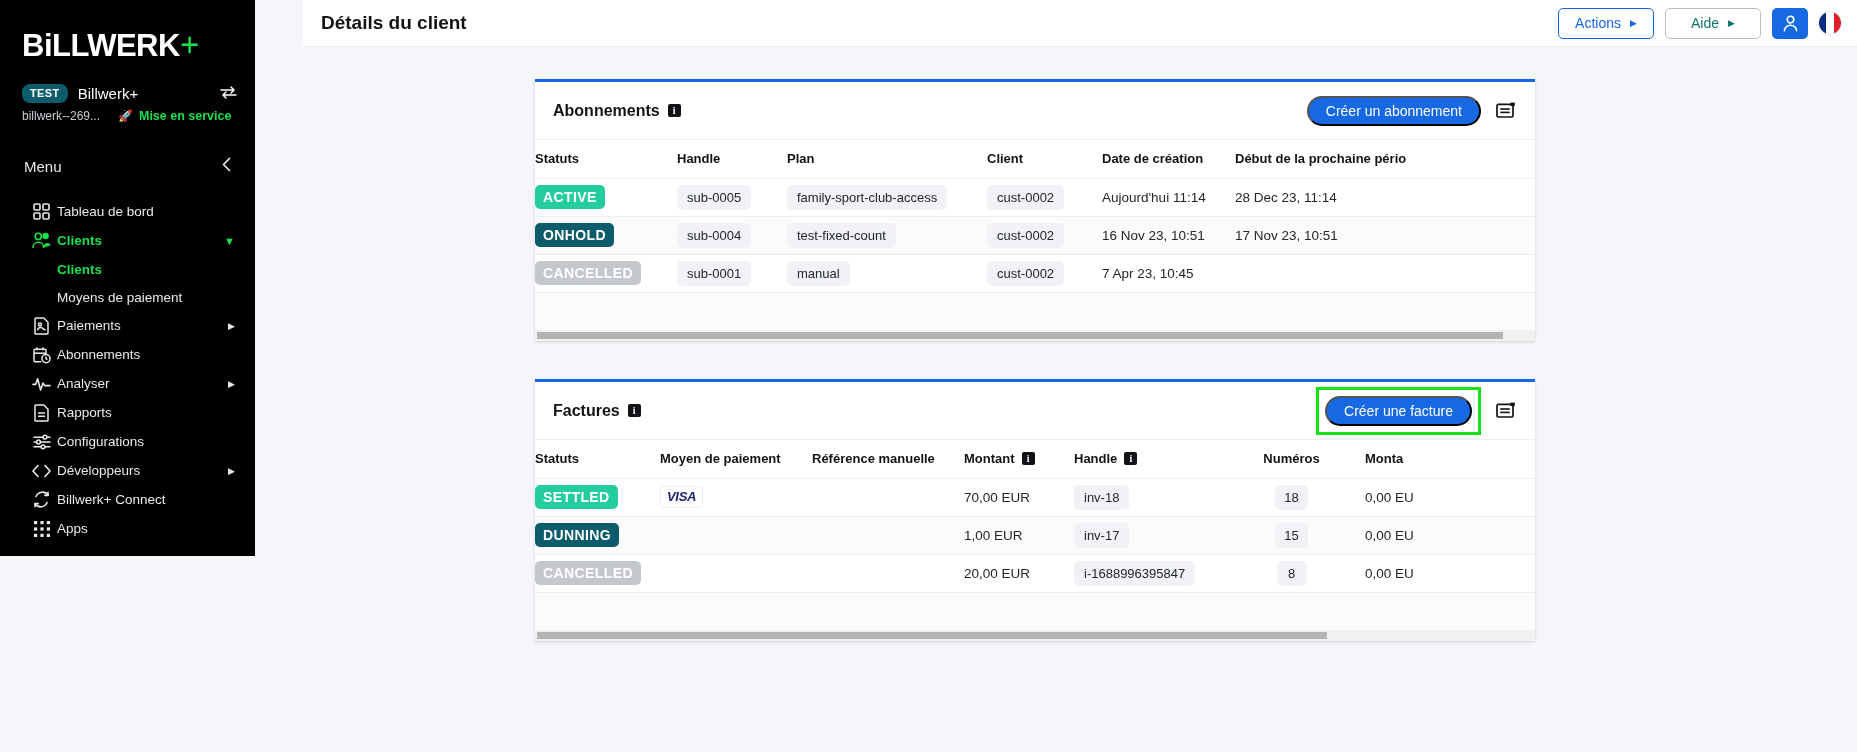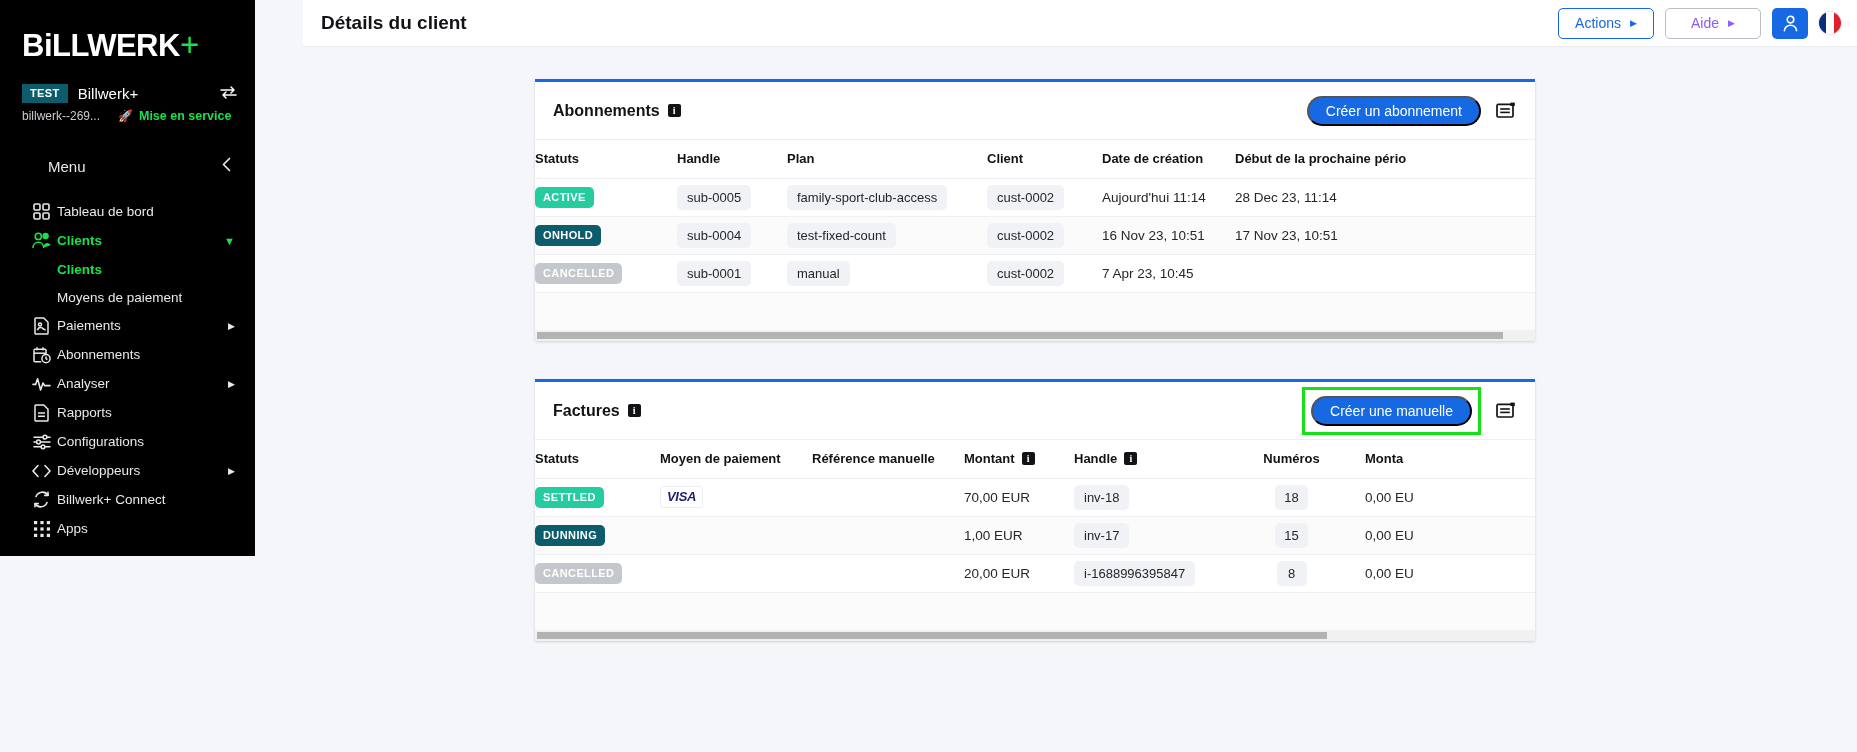--- a/index.html
+++ b/index.html
@@ -22,33 +22,32 @@
     font-size: 31px; font-weight: 700; letter-spacing: -0.5px;
     color: #ffffff; display: inline-block; white-space: nowrap;
   }
   .logo .dot-i { color: #ffffff; position: relative; }
   .logo .plus { color: #19e04b; font-weight: 400; font-size: 33px; }
 
   .tenant { padding: 6px 18px 0 22px; }
   .tenant-row1 { display: flex; align-items: center; gap: 10px; }
   .badge-test {
     background: #0d5c6b; color: #ffffff; font-size: 11px; font-weight: 700;
-    letter-spacing: .4px; padding: 4px 8px; border-radius: 0; line-height: 1;
+    letter-spacing: .4px; padding: 4px 8px; border-radius: 8px; line-height: 1;
   }
   .tenant-name { font-size: 15px; color: #ffffff; flex: 1; }
   .swap-icon { color: #ffffff; font-size: 16px; line-height: 1; }
   .tenant-row2 { display: flex; align-items: center; gap: 6px; margin-top: 6px; }
   .tenant-sub { font-size: 12px; color: #c9cdd2; }
   .rocket { color: #19e04b; font-size: 12px; margin-left: 12px; }
   .tenant-status { font-size: 12.5px; color: #19e04b; font-weight: 700; }
 
   .menu-head {
     display: flex; align-items: center; justify-content: space-between;
     padding: 34px 24px 0 24px;
-    margin-left: 24px;
   }
   .menu-label { font-size: 15px; color: #e7e9eb; }
   .menu-collapse { color: #e7e9eb; font-size: 15px; }
 
   .nav { margin-top: 22px; }
   .nav-item {
     display: flex; align-items: center; height: 29px;
     padding: 0 20px 0 32px; font-size: 13.5px; color: #e7e9eb;
     gap: 6px; position: relative; cursor: pointer;
   }
@@ -72,21 +71,21 @@
     padding: 0 16px 0 18px; border-bottom: 1px solid #eceef1;
   }
   .page-title { font-size: 19px; font-weight: 700; color: #111316; }
   .topbar-right { margin-left: auto; display: flex; align-items: center; gap: 11px; }
   .btn-outline {
     height: 31px; min-width: 96px; border: 1px solid #1668e3; border-radius: 5px;
     background: #ffffff; color: #1668e3; font-size: 14px;
     display: inline-flex; align-items: center; justify-content: center; gap: 9px;
     padding: 0 13px; cursor: pointer;
   }
-  .btn-outline.muted { border-color: #b9bdc4; color: #8b5cf6; }
+  .btn-outline.muted { border-color: #b9bdc4; color: #0f766e; }
   .tri { font-size: 9px; line-height: 1; }
   .btn-user {
     width: 36px; height: 31px; background: #1668e3; border-radius: 5px;
     display: inline-flex; align-items: center; justify-content: center; cursor: pointer;
   }
   .flag {
     width: 22px; height: 22px; border-radius: 50%; overflow: hidden;
     display: inline-block; position: relative; cursor: pointer;
     box-shadow: 0 0 0 1px rgba(0,0,0,.08);
   }
@@ -139,21 +138,21 @@
   table.tbl tbody tr:nth-child(even) { background: #fbfbfc; }
   table.tbl tbody tr.blankrow td { height: 38px; border-bottom: none; }
 
   .chip {
     display: inline-block; background: #f1f2f5; border-radius: 5px;
     padding: 6px 10px; font-size: 13px; color: #23262b; line-height: 1;
   }
   .chip.num { min-width: 30px; text-align: center; padding: 6px 9px; }
   .st {
     display: inline-block; border-radius: 5px; padding: 5px 8px;
-    font-size: 11px; font-weight: 700; letter-spacing: .4px; color: #ffffff; line-height: 1;
+    font-size: 14px; font-weight: 700; letter-spacing: .4px; color: #ffffff; line-height: 1;
   }
   .st.active { background: #24ccA0; }
   .st.onhold { background: #0d5c6b; }
   .st.cancelled { background: #c4c7cc; }
   .st.settled { background: #24ccA0; }
   .st.dunning { background: #0d5c6b; }
 
   .visa {
     display: inline-block; background: #ffffff; border: 1px solid #eceef1;
     border-radius: 3px; padding: 3px 6px; font-size: 13px; font-weight: 700;
@@ -447,21 +446,21 @@
       </section>
 
       <section class="card">
         <div class="card-head">
           <div class="card-title">
             <span>Factures</span>
             <span class="info-i">i</span>
           </div>
           <div class="card-actions">
             <span class="hl-box">
-              <button class="btn-primary">Créer une manuelle</button>
+              <button class="btn-primary">Créer une facture</button>
             </span>
             <span class="icon-btn">
               <svg width="20" height="18" viewBox="0 0 20 18" fill="none">
                   <rect x="1" y="2.4" width="16" height="12.6" rx="1.2" stroke="#111316" stroke-width="1.7"></rect>
                   <rect x="4.2" y="6.2" width="9.6" height="1.6" fill="#111316"></rect>
                   <rect x="4.2" y="9.6" width="9.6" height="1.6" fill="#111316"></rect>
                   <rect x="14.4" y="0.6" width="4.4" height="3.4" fill="#111316"></rect>
                 </svg>
             </span>
           </div>

